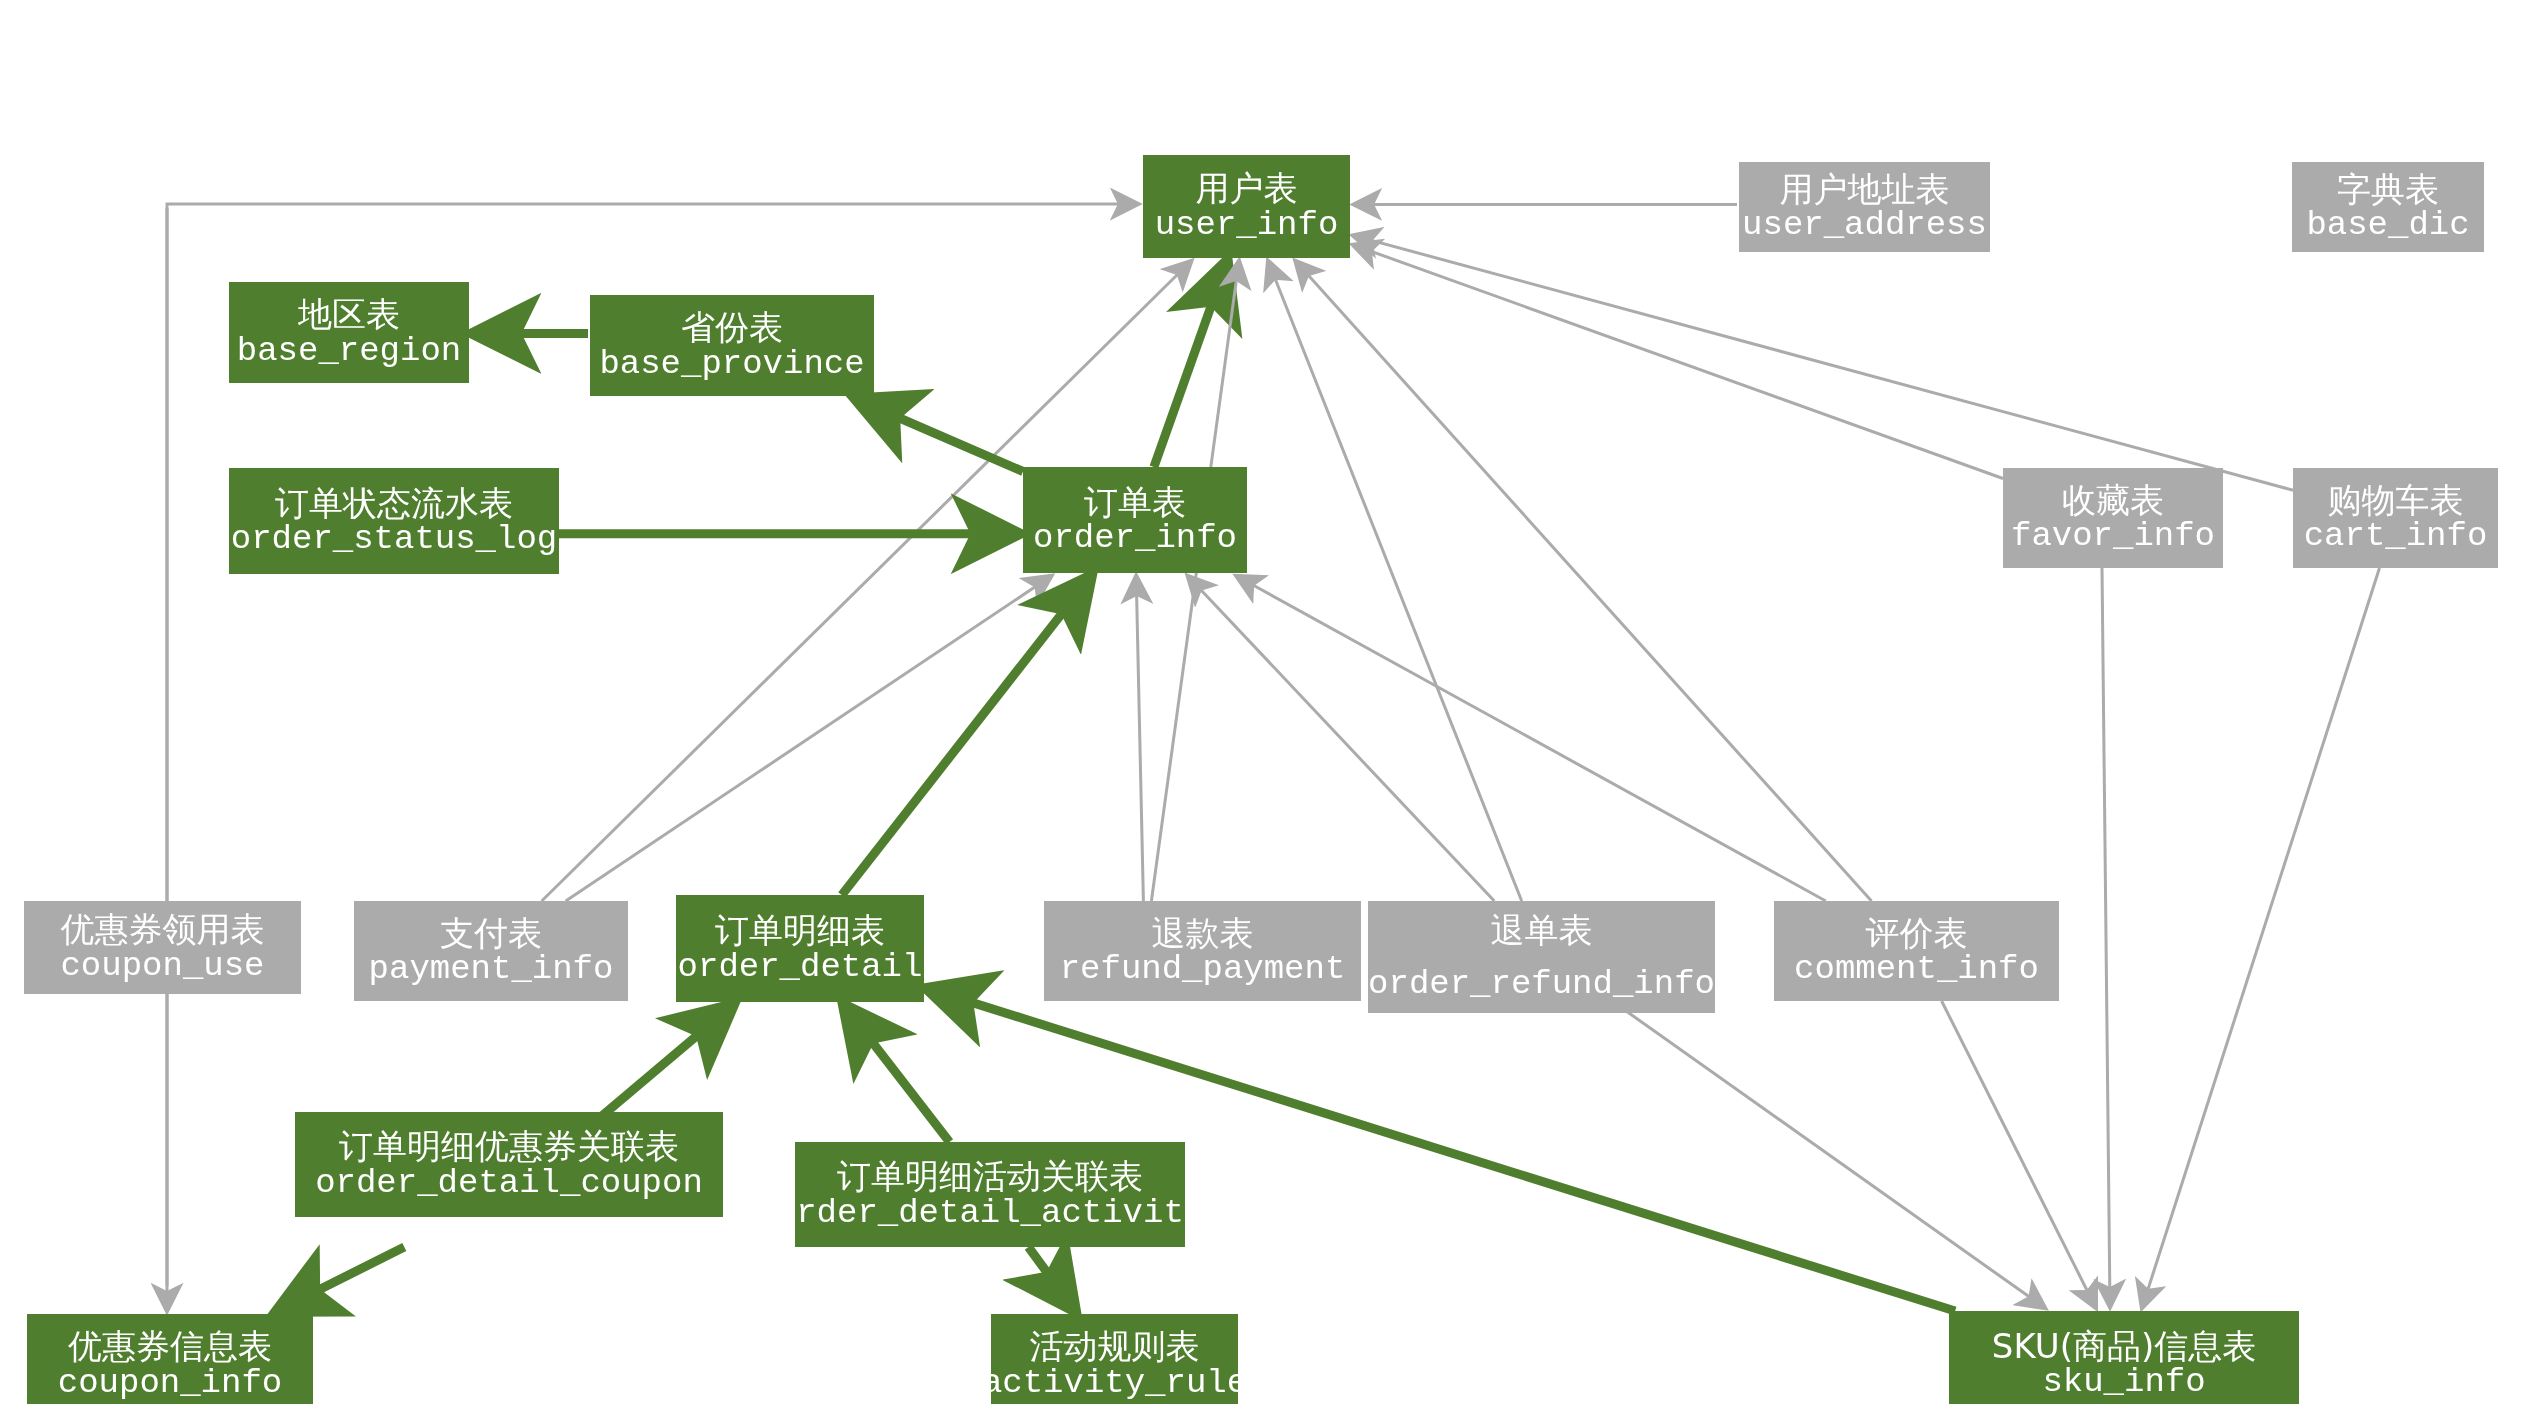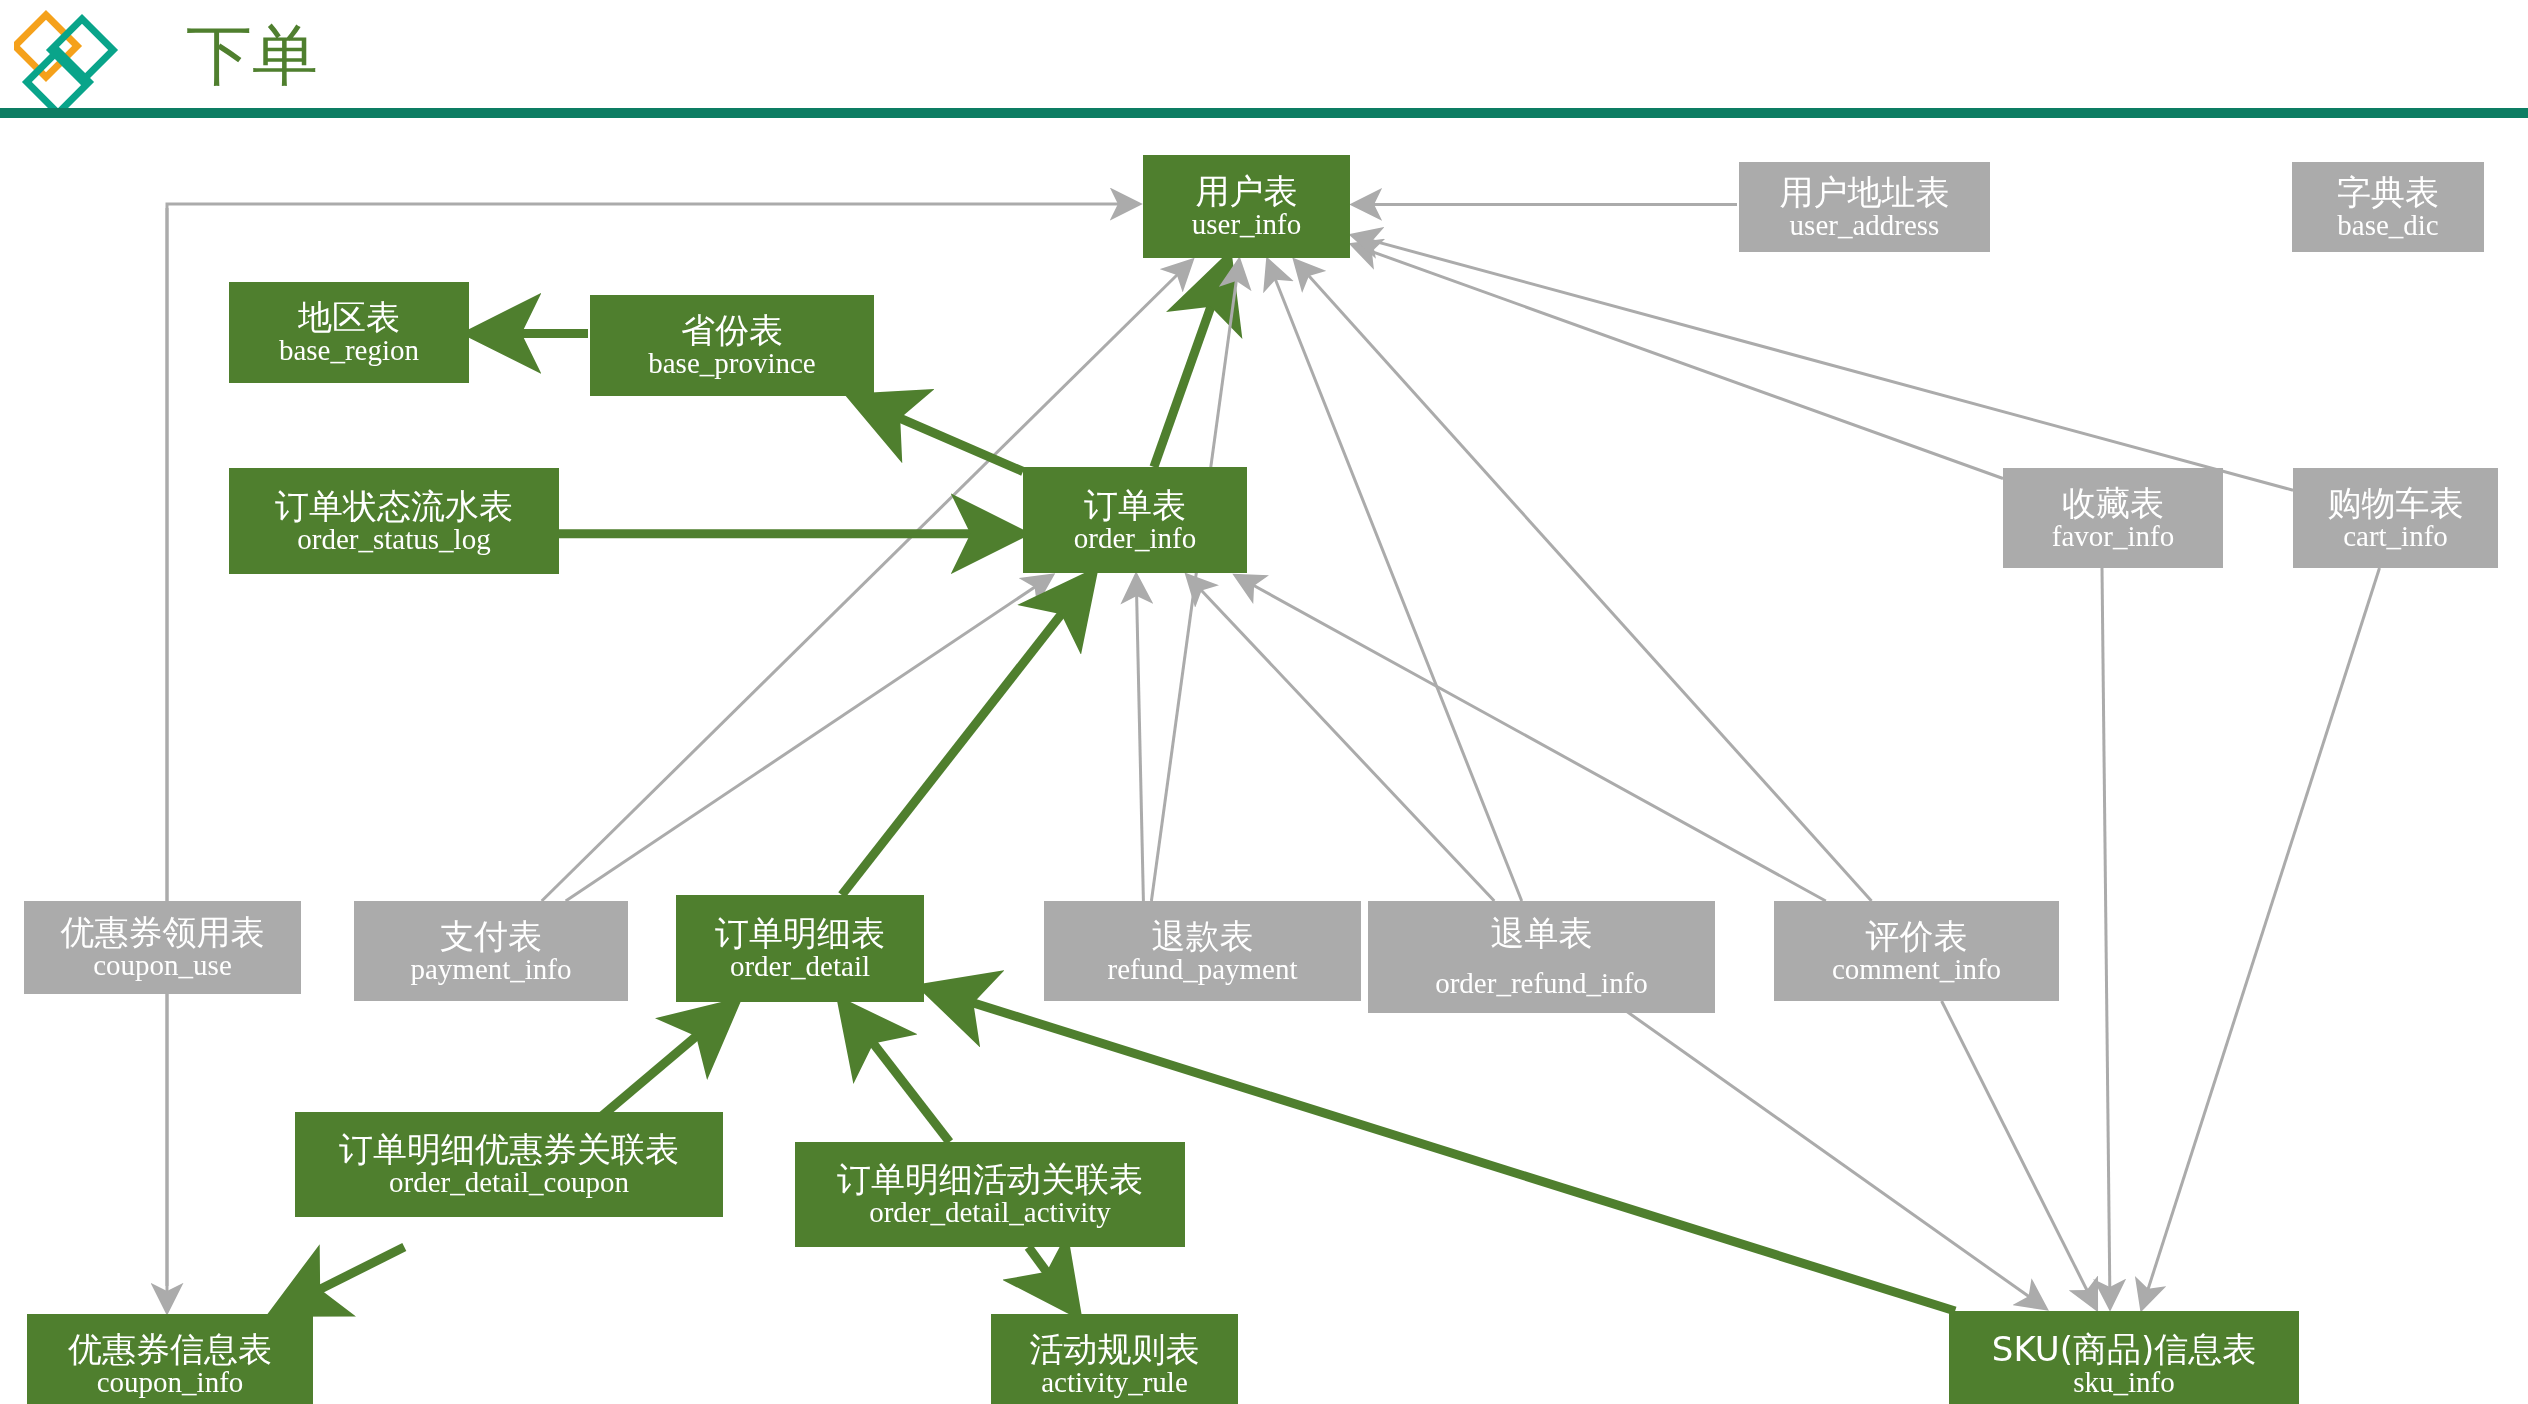--- a/index.html
+++ b/index.html
@@ -15,38 +15,29 @@
 
   
   #canvas{position:absolute;left:0;top:118px;width:2528px;height:1286px;}
   #edges{position:absolute;left:0;top:0;width:2528px;height:1286px;}
 
   
   .node{position:absolute;display:flex;flex-direction:column;align-items:center;
         justify-content:center;box-sizing:border-box;color:#ffffff;text-align:center;
         line-height:1.06;padding:16px 10px;}
   .node .cn{font-size:34px;font-family:"DejaVu Sans","Liberation Sans",sans-serif;white-space:nowrap;}
-  .node .en{font-size:29px;font-family:Liberation Serif, serif;white-space:nowrap;}
+  .node .en{font-size:34px;font-family:Liberation Mono, monospace;white-space:nowrap;}
   .green{background:#4F7F2E;}
   .gray{background:#ABABAB;}
 </style>
 </head>
 <body>
 
 <div id="page">
 
-  <div id="header">
-    <svg id="logo" viewBox="0 0 120 112">
-      <rect x="10" y="22" width="44" height="44" transform="rotate(-45 32 44)" fill="none" stroke="#F5A11B" stroke-width="7"></rect>
-      <rect x="46" y="26" width="44" height="44" transform="rotate(-45 68 48)" fill="none" stroke="#09A48A" stroke-width="7"></rect>
-      <rect x="22" y="58" width="44" height="44" transform="rotate(-45 44 80)" fill="none" stroke="#09A48A" stroke-width="7"></rect>
-    </svg>
-    <div id="title">下单</div>
-    <div id="header-rule"></div>
-  </div>
 
   <div id="canvas">
     <svg id="edges" viewBox="0 0 2528 1286">
       <defs>
         <marker id="ahG" markerWidth="9" markerHeight="9" refX="7.6" refY="4.5" orient="auto" markerUnits="strokeWidth">
           <path d="M0,0 L9,4.5 L0,9 L2.2,4.5 Z" fill="#4F7F2E"></path>
         </marker>
         <marker id="ahA" markerWidth="11" markerHeight="11" refX="9.4" refY="5.5" orient="auto" markerUnits="strokeWidth">
           <path d="M0,0 L11,5.5 L0,11 L2.7,5.5 Z" fill="#ABABAB"></path>
         </marker>

